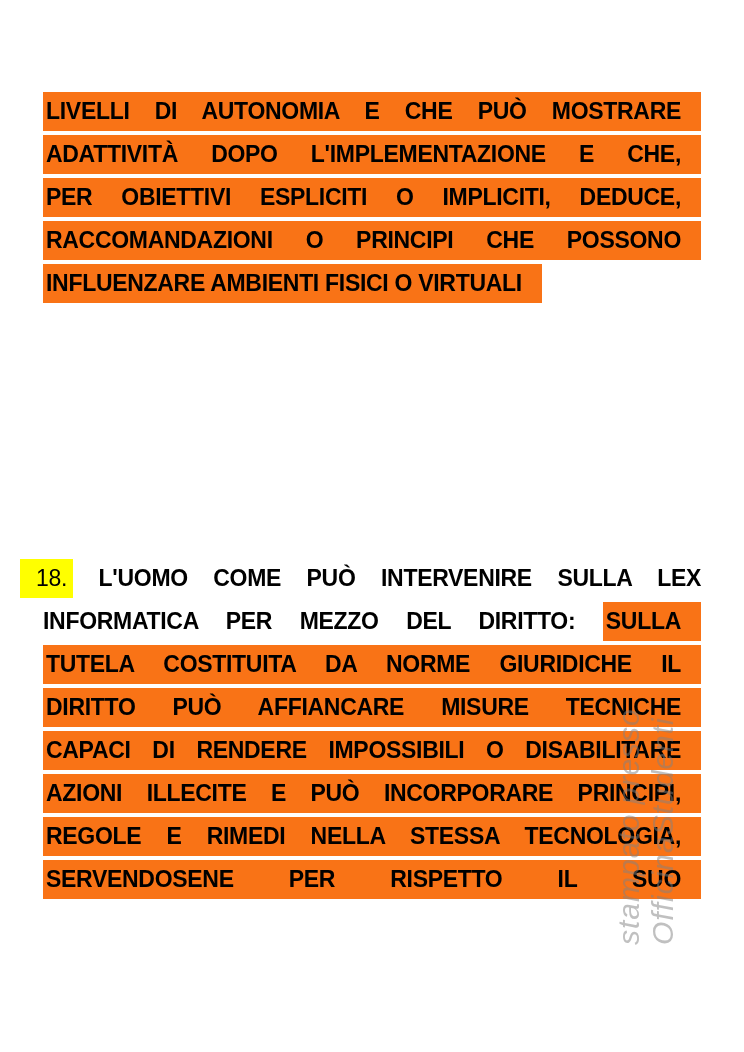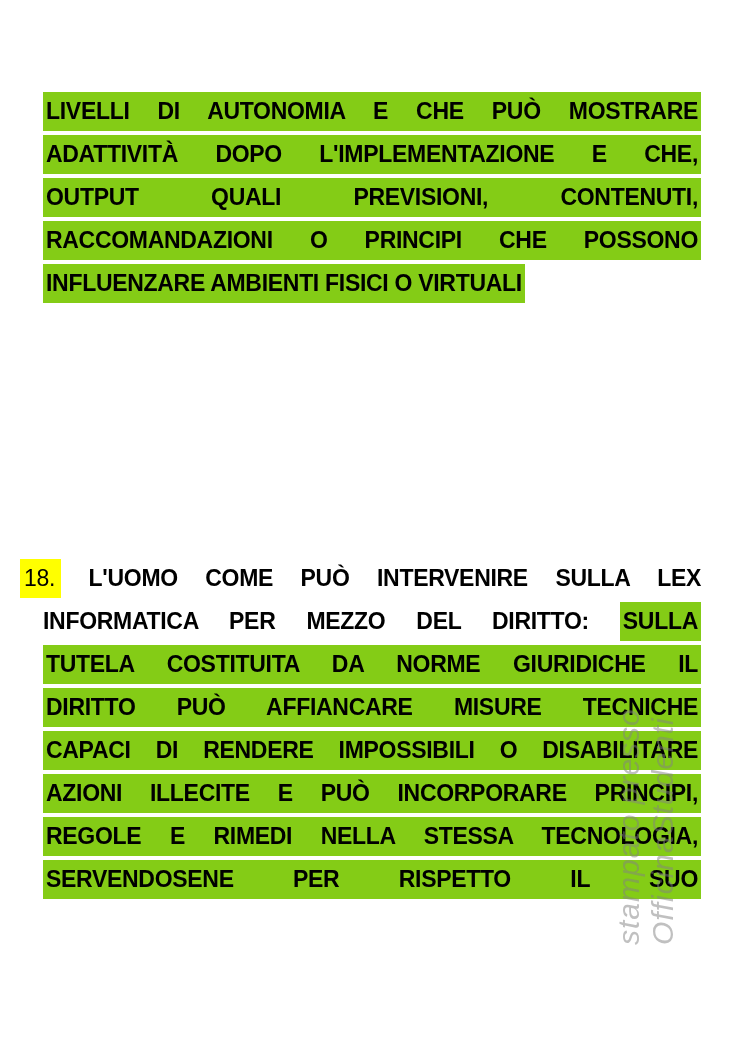--- a/index.html
+++ b/index.html
@@ -31,27 +31,27 @@
     text-align: justify;
     text-align-last: justify;
     white-space: nowrap;
   }
   .line-last {
     text-align: right;
     text-align-last: left;
   }
   .indented { padding-left: 23px; }
   .hl {
-    background: #84cc16;
-    padding: 6px 3px 7px 3px;
+    background: #f97316;
+    padding: 6px 20px 7px 3px;
   }
   .num {
     font-weight: 400;
     background: #ffff00;
-    padding: 6px 6px 7px 4px;
+    padding: 6px 6px 7px 16px;
   }
   .watermark {
     position: absolute;
     left: 612px;
     top: 945px;
     width: 440px;
     transform: rotate(-90deg);
     transform-origin: 0 0;
     font-style: italic;
     font-weight: 400;
@@ -65,21 +65,21 @@
   }
 </style>
 </head>
 <body>
 
 <div class="page">
 
   <div class="para para1">
     <div class="line"><span class="hl">LIVELLI DI AUTONOMIA E CHE PUÒ MOSTRARE</span></div>
     <div class="line"><span class="hl">ADATTIVITÀ DOPO L'IMPLEMENTAZIONE E CHE,</span></div>
-    <div class="line"><span class="hl">OUTPUT QUALI PREVISIONI, CONTENUTI,</span></div>
+    <div class="line"><span class="hl">PER OBIETTIVI ESPLICITI O IMPLICITI, DEDUCE,</span></div>
     <div class="line"><span class="hl">RACCOMANDAZIONI O PRINCIPI CHE POSSONO</span></div>
     <div class="line line-last"><span class="hl">INFLUENZARE AMBIENTI FISICI O VIRTUALI</span></div>
   </div>
 
   <div class="para para2">
     <div class="line"><span class="num">18.</span> <span>L'UOMO COME PUÒ INTERVENIRE SULLA LEX</span></div>
     <div class="line indented"><span>INFORMATICA PER MEZZO DEL DIRITTO:</span> <span class="hl">SULLA</span></div>
     <div class="line indented"><span class="hl">TUTELA COSTITUITA DA NORME GIURIDICHE IL</span></div>
     <div class="line indented"><span class="hl">DIRITTO PUÒ AFFIANCARE MISURE TECNICHE</span></div>
     <div class="line indented"><span class="hl">CAPACI DI RENDERE IMPOSSIBILI O DISABILITARE</span></div>

